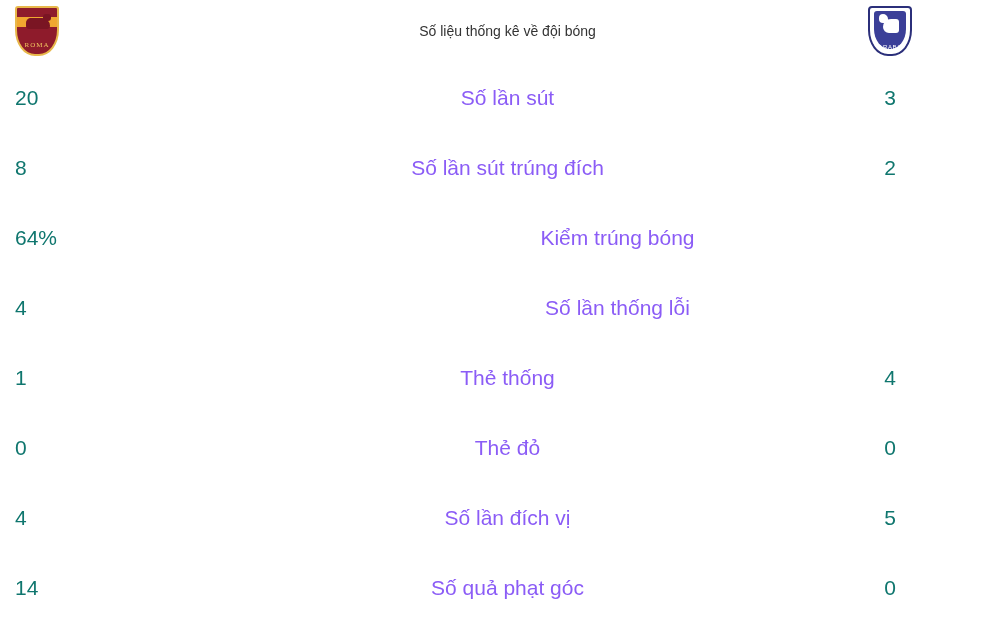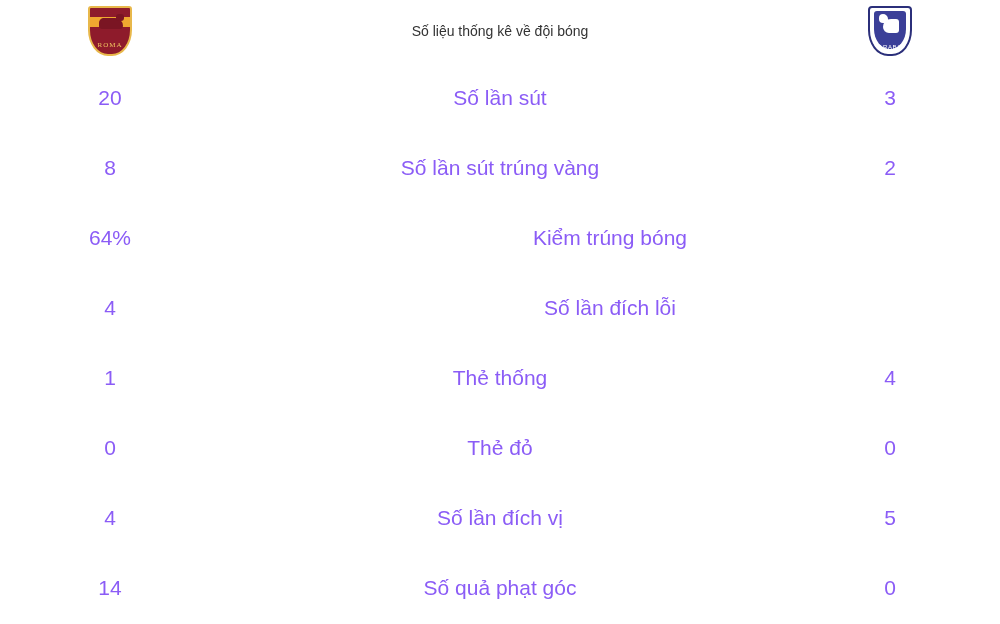--- a/index.html
+++ b/index.html
@@ -25,40 +25,40 @@
     width: 100%;
     height: 70px;
   }
   .row.header-row {
     height: 62px;
   }
   .col-left {
     width: 220px;
     display: flex;
     align-items: center;
+    flex: 0 0 220px;
+    margin-left: 15px;
+  }
+  .col-center {
+    flex: 1 1 auto;
+    display: flex;
+    align-items: center;
+    justify-content: center;
+    text-align: center;
+  }
+  .col-right {
+    width: 220px;
+    display: flex;
+    align-items: center;
     justify-content: center;
     flex: 0 0 220px;
   }
-  .col-center {
-    flex: 1 1 auto;
-    display: flex;
-    align-items: center;
-    justify-content: center;
-    text-align: center;
-  }
-  .col-right {
-    width: 220px;
-    display: flex;
-    align-items: center;
-    justify-content: center;
-    flex: 0 0 220px;
-  }
   .value {
     font-size: 21px;
-    color: #8b5cf6;
+    color: #0f766e;
     font-weight: 400;
     line-height: 1;
   }
   .label {
     font-size: 21px;
     color: #8b5cf6;
     font-weight: 400;
     line-height: 1;
   }
   .title {
@@ -214,42 +214,42 @@
     <div class="col-right">
         <span class="value">3</span>
       </div>
   </div>
 
   <div class="row">
     <div class="col-left">
         <span class="value">8</span>
       </div>
     <div class="col-center">
-        <span class="label">Số lần sút trúng vàng</span>
+        <span class="label">Số lần sút trúng đích</span>
       </div>
     <div class="col-right">
         <span class="value">2</span>
       </div>
   </div>
 
   <div class="row">
     <div class="col-left">
         <span class="value">64%</span>
       </div>
     <div class="col-center">
         <span class="label">Kiểm trúng bóng</span>
       </div>
   </div>
 
   <div class="row">
     <div class="col-left">
         <span class="value">4</span>
       </div>
     <div class="col-center">
-        <span class="label">Số lần đích lỗi</span>
+        <span class="label">Số lần thống lỗi</span>
       </div>
   </div>
 
   <div class="row">
     <div class="col-left">
         <span class="value">1</span>
       </div>
     <div class="col-center">
         <span class="label">Thẻ thống</span>
       </div>

